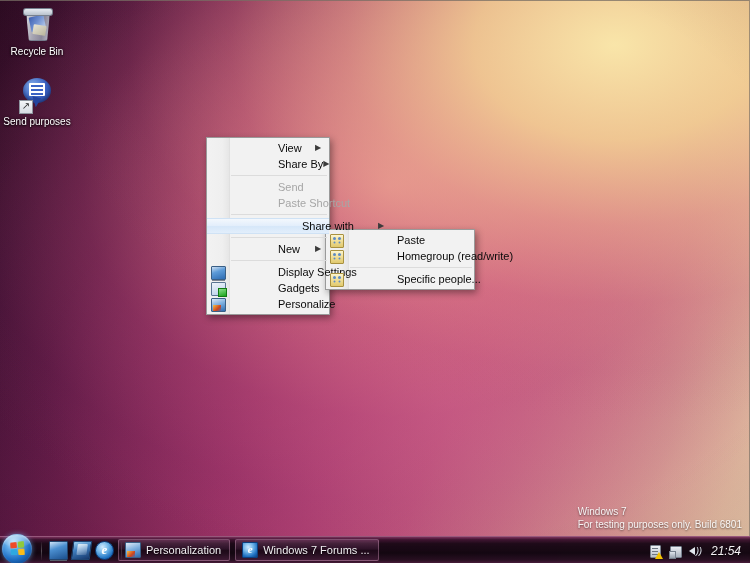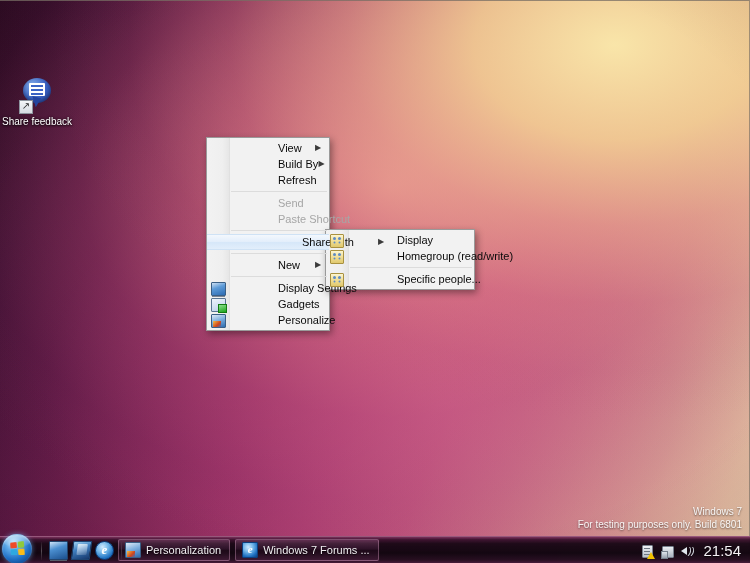--- a/index.html
+++ b/index.html
@@ -474,81 +474,86 @@
     border-bottom:4px solid transparent;
     border-right:6px solid #e2e7ee;
   }
   .tri-vol::after{
     content:"))";
     position:absolute; left:7px; top:-6px;
     font-size:9px; color:#dfe5ec; line-height:12px;
   }
   #clock {
     color: #f4f0f4;
-    font-size: 15px;
+    font-size: 12px;
     text-shadow: 0 1px 1px rgba(0,0,0,0.8);
     padding: 0 3px;
     cursor: default;
+    font-style: italic;
   }
 
   
   #watermark {
     position: absolute;
     right: 8px;
     bottom: 32px;
-    text-align: right;
     color: rgba(255,255,255,0.92);
     font-size: 10px;
     line-height: 13px;
     text-shadow: 0 1px 2px rgba(0,0,0,0.55);
   }
 </style>
 </head>
 <body>
 
 <div id="screen">
 
   <div id="wallpaper"></div>
   <div id="wallpaper-vignette"></div>
   <div id="screen-edge"></div>
 
+  <div class="desk-icon" style="left:-1px; top:6px;">
+    <span class="glyph">
+      <span class="bin-body">
+        <span class="bin-paper"></span>
+        <span class="bin-paper2"></span>
+      </span>
+      <span class="bin-lid"></span>
+    </span>
+    <span class="cap">Recycle Bin</span>
+  </div>
 
   <div class="desk-icon" style="left:-1px; top:76px;">
     <span class="glyph">
       <span class="fb-bubble"></span>
       <span class="fb-tail"></span>
       <span class="fb-lines">
           <i></i>
           <i></i>
           <i></i>
         </span>
       <span class="fb-shortcut">↗</span>
     </span>
-    <span class="cap">Share feedback</span>
+    <span class="cap">Send purposes</span>
   </div>
 
   <div class="ctxmenu" id="ctx" style="left:206px; top:137px; width:124px;">
 
     <div class="mi">
       <span class="ico"></span>
       <span class="lbl">View</span>
       <span class="arrow">▶</span>
     </div>
 
     <div class="mi">
       <span class="ico"></span>
-      <span class="lbl">Build By</span>
+      <span class="lbl">Share By</span>
       <span class="arrow">▶</span>
     </div>
 
-    <div class="mi">
-      <span class="ico"></span>
-      <span class="lbl">Refresh</span>
-      <span class="arrow"></span>
-    </div>
 
     <div class="sep"></div>
 
     <div class="mi disabled">
       <span class="ico"></span>
       <span class="lbl">Send</span>
       <span class="arrow"></span>
     </div>
 
     <div class="mi disabled">
@@ -599,21 +604,21 @@
       <span class="arrow"></span>
     </div>
   </div>
 
   <div class="ctxmenu" id="submenu" style="left:325px; top:229px; width:150px;">
 
     <div class="mi">
       <span class="ico">
           <i class="g-people"></i>
         </span>
-      <span class="lbl">Display</span>
+      <span class="lbl">Paste</span>
     </div>
 
 
     <div class="mi">
       <span class="ico">
           <i class="g-people"></i>
         </span>
       <span class="lbl">Homegroup (read/write)</span>
     </div>
 

